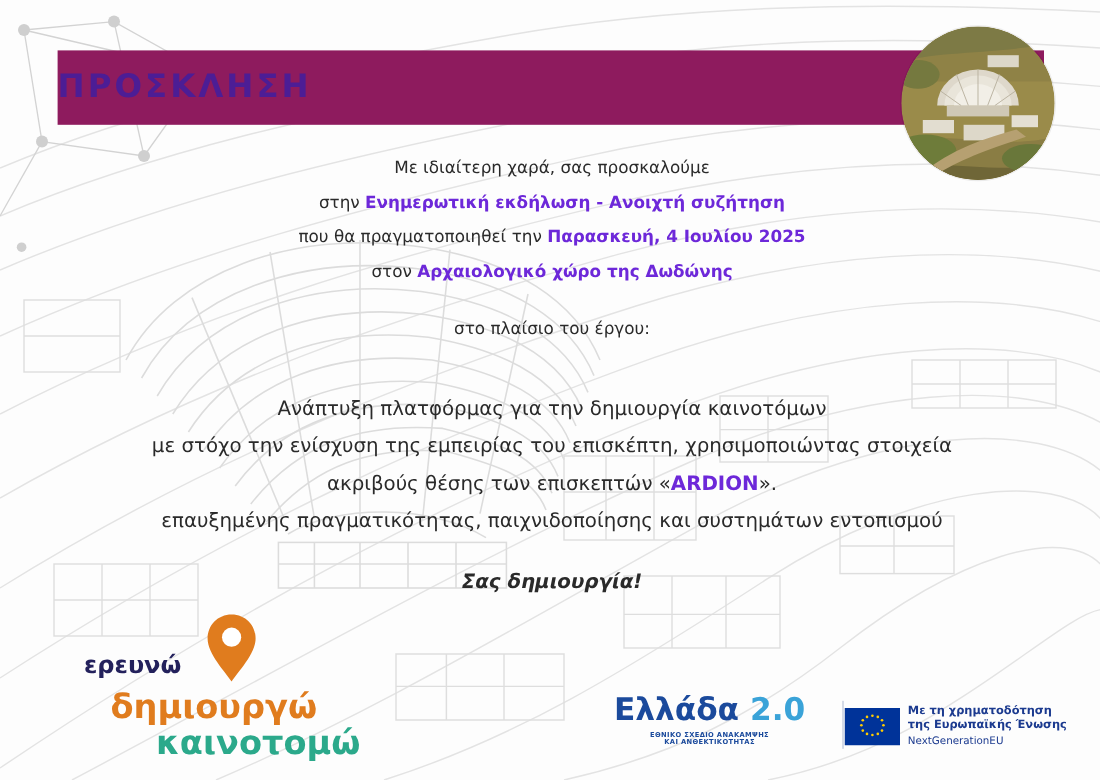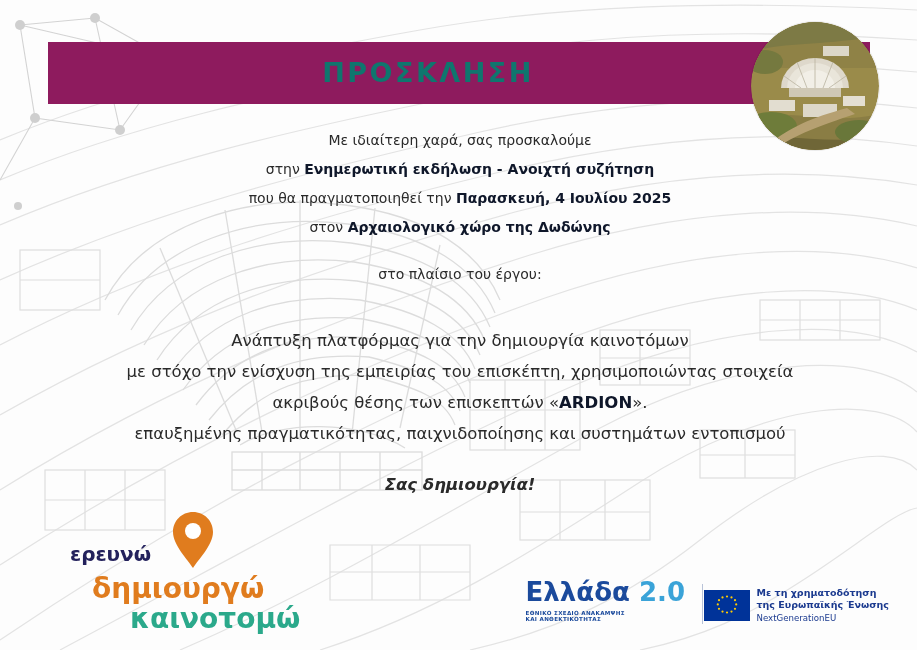--- a/index.html
+++ b/index.html
@@ -37,22 +37,22 @@
     background: #8e1b5e;
     z-index: 2;
   }
   .header-title {
     position: absolute;
     left: 48px;
     top: 42px;
     width: 760px;
     height: 62px;
     line-height: 62px;
-    text-align: center;
-    color: #0f766e;
+    text-align: left;
+    color: #4c1d95;
     font-size: 27px;
     font-weight: bold;
     letter-spacing: 2.5px;
     z-index: 3;
   }
 
   
   .photo-circle {
     position: absolute;
     right: 38px;
@@ -76,21 +76,21 @@
     z-index: 3;
     color: #231f20;
   }
   .line {
     font-size: 14px;
     line-height: 29px;
     color: #2a2a2a;
   }
   .line b {
     font-weight: bold;
-    color: #0f172a;
+    color: #6d28d9;
   }
   .gap-sm { height: 18px; }
   .gap-md { height: 30px; }
 
   .project-block {
     margin-top: 6px;
   }
   .project-block .line {
     font-size: 16.5px;
     line-height: 31px;
@@ -139,23 +139,24 @@
   }
   .logo-erevno .pin {
     position: absolute;
     left: 108px;
     top: 0px;
   }
 
   
   .logo-ellada {
     position: absolute;
-    right: 232px;
+    right: 246px;
     bottom: 28px;
     z-index: 3;
+    text-align: center;
   }
   .logo-ellada .main {
     font-size: 26px;
     font-weight: bold;
     color: #1b4a9c;
     letter-spacing: 0px;
     white-space: nowrap;
   }
   .logo-ellada .main .num {
     color: #3aa3d8;

